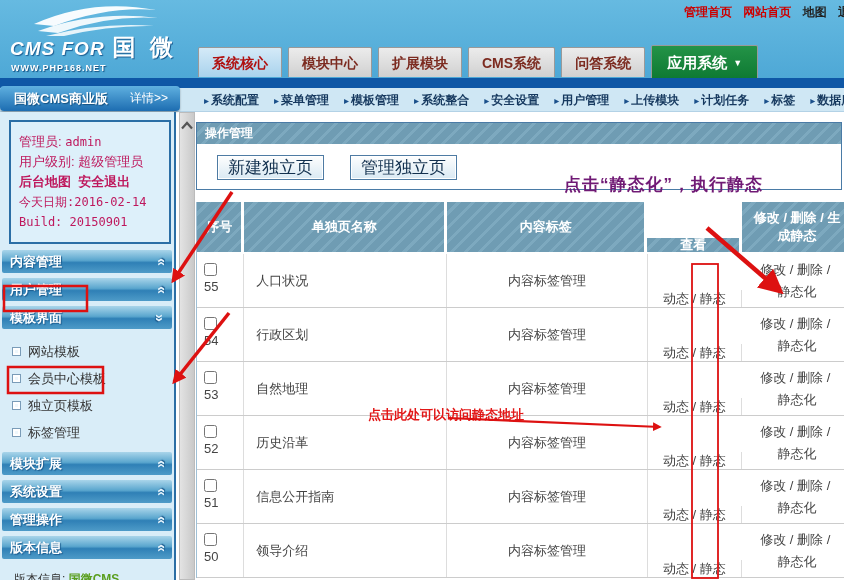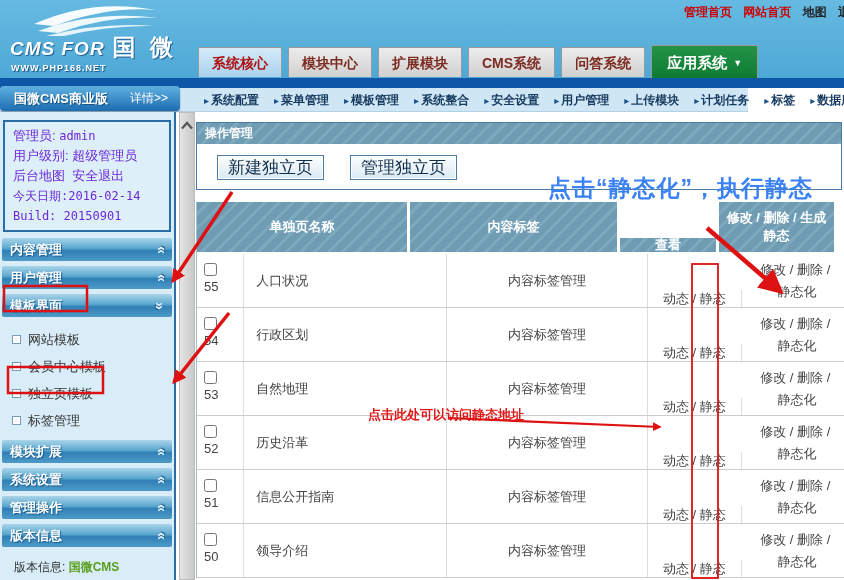--- a/index.html
+++ b/index.html
@@ -31,40 +31,40 @@
          border:1px solid #999; border-bottom:none; border-radius:2px 2px 0 0; cursor:pointer;
          white-space:nowrap; }
   .tab.active { background:linear-gradient(#d4eaf8,#a9d2ec); color:#b01010; }
   .tab.green { background:linear-gradient(#249347,#0e7a33); color:#fff; height:33px;
                line-height:33px; font-size:15px; padding:0 15px; }
   .tab .dd { font-size:9px; margin-left:6px; vertical-align:2px; }
 
   .bluestrip { position:absolute; left:0; top:78px; width:844px; height:10px; background:#0e57a6; }
 
   
-  .subnav { position:absolute; left:0; top:88px; width:748px; height:24px; background:#cfe7f4;
+  .subnav { position:absolute; left:0; top:88px; width:844px; height:24px; background:#cfe7f4;
             border-bottom:1px solid #b3d2e6; }
   .subnav-items { position:absolute; left:204px; top:0; height:24px; line-height:24px;
                   display:flex; white-space:nowrap; }
   .subnav-item { font-size:12px; font-weight:bold; color:#16395f; margin-right:15px; cursor:pointer; }
   .subnav-item .tri { color:#1a4f8a; font-size:10px; margin-right:2px; }
 
   .pill { position:absolute; left:0; top:86px; width:180px; height:25px; border-radius:4px;
           background:linear-gradient(#5fb0e0,#1d6db1); box-shadow:0 1px 2px rgba(0,0,0,.35);
           display:flex; align-items:center; color:#fff; cursor:pointer; }
   .pill-title { font-size:13px; font-weight:bold; padding-left:14px; text-shadow:1px 1px 1px #14507f; }
   .pill-more { font-size:12px; margin-left:auto; padding-right:12px; }
 
   
   .sidebar { position:absolute; left:0; top:112px; width:176px; height:468px;
              background:#d9edf8; border-right:2px solid #2a6ea5; }
-  .infobox { margin:8px 3px 6px 3px; border:2px solid #2a6ea5; background:#ddf0fa;
-             padding:4px 8px; font-size:13px; color:#6d28d9; line-height:20px; }
+  .infobox { margin:8px 3px 6px 9px; border:2px solid #2a6ea5; background:#ddf0fa;
+             padding:10px 8px; font-size:13px; color:#be185d; line-height:20px; }
   .mono { font-family:"DejaVu Sans Mono","Liberation Mono",monospace; font-size:12px; }
-  .infolink { cursor:pointer; }
+  .infolink { cursor:pointer;font-weight:bold; }
   .menubar { height:23px; margin:0 2px 5px 2px; border-radius:2px; display:flex; align-items:center;
              padding:0 8px; cursor:pointer; color:#fff; font-size:13px; font-weight:bold;
              background:linear-gradient(#a9d5ea 0%,#5aa6ce 45%,#2f80b6 55%,#4e9bc8 100%);
              text-shadow:1px 1px 1px #1c5c8e; }
   .menubar .chev { margin-left:auto; font-size:14px; font-weight:bold; color:#eaf7ff; }
   .rot-up { display:inline-block; transform:rotate(-90deg); }
   .rot-down { display:inline-block; transform:rotate(90deg); }
   .submenu { padding:4px 0 6px 0; }
   .subitem { display:flex; align-items:center; height:27px; padding-left:12px; font-size:13px;
              color:#333; cursor:pointer;text-align:right; }
@@ -82,22 +82,22 @@
   .stripes { background:repeating-linear-gradient(135deg,#6f9cb3 0 7px,#7da9bf 7px 10px); }
   .panel { position:absolute; left:196px; top:122px; width:646px; height:68px;
            border:1px solid #4a7ba6; background:#fff; }
   .panel-hd { height:21px; line-height:21px; color:#fff; font-size:12px; font-weight:bold;
               padding-left:8px; }
   .panel-bd { padding:11px 0 0 20px; display:flex; }
   .btn { height:25px; line-height:23px; padding:0 10px; margin-right:26px; font-size:17px;
          color:#12304e; background:linear-gradient(#fefefe,#d9e9f3); border:1px solid #4e7ba3;
          box-shadow:inset 0 0 0 1px #fff; cursor:pointer; font-family:inherit; }
 
-  .ann1 { position:absolute; left:548px; top:173px; font-size:23px; font-weight:bold;
-          color:#3b82f6; letter-spacing:1px; z-index:20; }
+  .ann1 { position:absolute; left:564px; top:173px; font-size:17px; font-weight:bold;
+          color:#701a75; letter-spacing:1px; z-index:20; }
   .ann2 { position:absolute; left:368px; top:406px; font-size:13px; font-weight:bold;
           color:#e21818; z-index:20; }
 
   
   .tbl { position:absolute; left:196px; top:202px; width:656px; border-left:1px solid #9fc0d6; }
   .thead { display:flex; height:52px; border-bottom:2px solid #fff; }
   .th { color:#fff; font-size:13px; font-weight:bold; display:flex; align-items:center;
         justify-content:center; text-align:center; border-right:3px solid #fff; padding:0 6px; }
   .th:last-child { border-right:none; }
   .trow { display:flex; height:54px; border-bottom:1px solid #ccc; background:#fff; }
@@ -250,20 +250,21 @@
       <button class="btn">新建独立页</button>
       <button class="btn">管理独立页</button>
     </div>
   </div>
 
   <div class="ann1">点击“静态化”，执行静态</div>
   <div class="ann2">点击此处可以访问静态地址</div>
 
   <div class="tbl">
     <div class="thead">
+      <div class="th stripes c1">序号</div>
       <div class="th stripes c2">单独页名称</div>
       <div class="th stripes c3">内容标签</div>
       <div class="th stripes c4">查看</div>
       <div class="th stripes c5">修改 / 删除 / 生成静态</div>
     </div>
 
     <div class="trow">
       <div class="td c1">
           <input type="checkbox" style="">
           <span>55</span>

